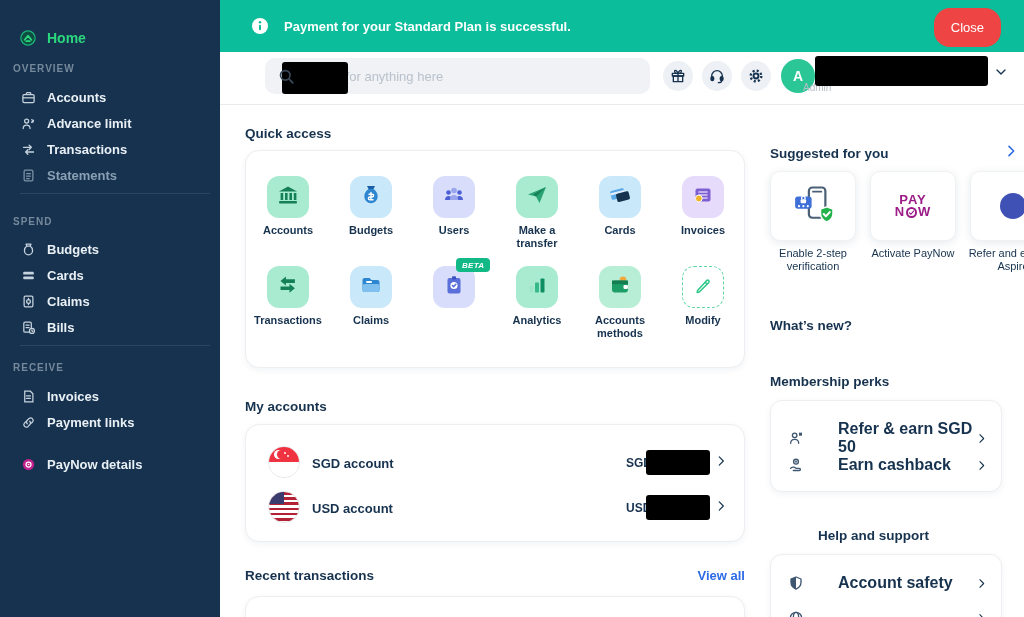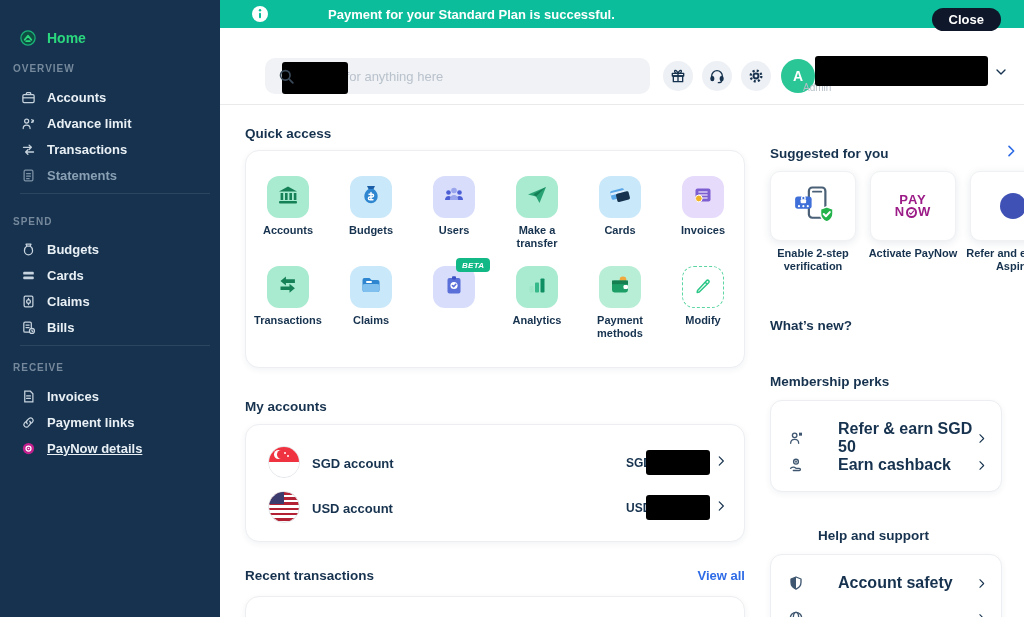--- a/index.html
+++ b/index.html
@@ -11,25 +11,25 @@
   .sidebar { position:absolute; left:0; top:0; width:220px; height:617px; background:#16324E; }
   .srow { position:absolute; left:20px; display:flex; align-items:center; gap:11px;
           color:#E9F0F5; font-size:13px; font-weight:700; cursor:pointer; }
   .srow .sic { width:16px; height:16px; display:inline-flex; align-items:center; justify-content:center; }
   .srow.muted { color:#8AA0B4; }
   .srow.home { color:#2BD87E; font-size:14px; }
   .side-sec { position:absolute; left:13px; color:#76899C; font-size:10px; font-weight:700; letter-spacing:1px; }
   .side-div { position:absolute; left:20px; width:190px; height:1px; background:rgba(255,255,255,0.10); }
 
   
-  .banner { position:absolute; left:220px; top:0; width:804px; height:28px; background:#0BBD9B;
-            display:flex; align-items:center;gap:44px; }
+  .banner { position:absolute; left:220px; top:0; width:804px; height:52px; background:#0BBD9B;
+            display:flex; align-items:center; }
   .banner-msg { color:#fff; font-size:13px; font-weight:700; margin-left:16px; }
-  .banner-close { position:absolute; right:23px; top:8px; background:#0f172a; color:#fff; border:none;
-                  font-family:inherit; font-size:13px; font-weight:700; padding:4px 17px; border-radius:16px; cursor:pointer; }
+  .banner-close { position:absolute; right:23px; top:8px; background:#ef4444; color:#fff; border:none;
+                  font-family:inherit; font-size:13px; font-weight:400; padding:12px 17px; border-radius:16px; cursor:pointer; }
 
   
   .header-div { position:absolute; left:220px; top:104px; width:804px; height:1px; background:#E8EAEC; }
   .search { position:absolute; left:265px; top:58px; width:385px; height:36px; background:#F0F2F5;
             border:none; border-radius:10px; padding-left:38px; font-family:inherit; font-size:13px; color:#16324E; }
   .search::placeholder { color:#B9C2CC; }
   .icon-btn { position:absolute; top:61px; width:30px; height:30px; border-radius:50%; background:#EDF0F4;
               border:none; display:flex; align-items:center; justify-content:center; cursor:pointer; }
   .avatar { position:absolute; left:781px; top:59px; width:34px; height:34px; border-radius:50%; background:#2BC695;
             color:#fff; font-size:14px; font-weight:700; display:flex; align-items:center; justify-content:center; cursor:pointer; }
@@ -56,21 +56,21 @@
   
   .flag { position:absolute; width:32px; height:32px; border-radius:50%; overflow:hidden; border:1px solid #E3E6E9; }
   .acct-label { position:absolute; font-size:13px; font-weight:700; color:#16324E; }
   .ccy { position:absolute; font-size:12px; font-weight:700; color:#16324E; }
   .chev { stroke:#16324E; stroke-width:2; fill:none; stroke-linecap:round; stroke-linejoin:round; }
   .link { color:#2E6BE6; font-size:13px; font-weight:700; cursor:pointer; }
 
   
   .sug-card { position:absolute; top:171px; width:86px; height:70px; background:#fff; border:1px solid #F0F1F3;
               border-radius:10px; box-shadow:0 2px 8px rgba(22,50,78,0.10); display:flex; align-items:center; justify-content:center; cursor:pointer; }
-  .sug-label { position:absolute; top:247px; text-align:center; font-size:11px; font-weight:700; color:#16324E; line-height:13px; }
+  .sug-label { position:absolute; top:247px; text-align:center; font-size:11px; font-weight:400; color:#16324E; line-height:13px; }
   .paynow { color:#9B1B87; font-weight:800; font-size:13px; line-height:12px; text-align:center; letter-spacing:1px; }
   .paynow-row { display:flex; align-items:center; justify-content:center; gap:1px; }
   .paynow-o { width:11px; height:11px; border:2.5px solid #9B1B87; border-radius:50%; display:inline-flex; align-items:center; justify-content:center; }
   .list-row { position:absolute; display:flex; align-items:center; cursor:pointer; }
   .list-row .lbl { font-size:16px; font-weight:700; color:#16324E;padding-left:20px; }
 </style>
 </head>
 <body>
 
 <div class="page">
@@ -182,21 +182,21 @@
     </div>
     <div class="srow" style="top:414px;">
       <span class="sic">
           <svg width="15" height="15" viewBox="0 0 24 24" fill="none" stroke="#C7D3DE" stroke-width="2" stroke-linecap="round">
             <path d="M10 14 a4 4 0 0 1 0 -5.6 l3 -3 a4 4 0 0 1 5.6 5.6 l-1.8 1.8"></path>
             <path d="M14 10 a4 4 0 0 1 0 5.6 l-3 3 a4 4 0 0 1 -5.6 -5.6 l1.8 -1.8"></path>
           </svg>
         </span>
       <span>Payment links</span>
     </div>
-    <div class="srow" style="top:440px;text-decoration:underline;">
+    <div class="srow" style="top:456px;">
       <span class="sic">
           <svg width="15" height="15" viewBox="0 0 24 24">
             <circle cx="12" cy="12" r="9" fill="#C2208E"></circle>
             <circle cx="12" cy="12" r="4" fill="none" stroke="#fff" stroke-width="2"></circle>
             <circle cx="12" cy="12" r="1.3" fill="#fff"></circle>
           </svg>
         </span>
       <span>PayNow details</span>
     </div>
   </aside>
@@ -385,21 +385,21 @@
   <div class="qa-item" style="left:582px;top:266px;">
     <div class="qa-tile tile-mint2">
         <span><svg width="24" height="24" viewBox="0 0 24 24">
             <circle cx="15" cy="6.8" r="3.4" fill="#F0A93C"></circle>
             <rect x="4" y="7.5" width="16" height="12" rx="2.4" fill="#1D9E66"></rect>
             <rect x="4" y="7.5" width="16" height="3.6" fill="#157F52"></rect>
             <rect x="15.5" y="12" width="4.5" height="4" rx="1.2" fill="#fff"></rect>
           </svg></span>
       </div>
   </div>
-  <div class="qa-label" style="left:582px;top:314px;">Payment methods</div>
+  <div class="qa-label" style="left:582px;top:314px;">Accounts methods</div>
 
   <div class="qa-item" style="left:665px;top:266px;">
     <div class="qa-tile tile-dash">
         <span><svg width="20" height="20" viewBox="0 0 24 24" fill="none" stroke="#2BC787" stroke-width="1.8" stroke-linejoin="round">
             <path d="M5.5 18.5 L5 21 l2.5 -0.5 L19 9 a1.8 1.8 0 0 0 -2.5 -2.5 z"></path>
             <path d="M14.5 8.5 l2.5 2.5"></path>
           </svg></span>
       </div>
   </div>
   <div class="qa-label" style="left:665px;top:314px;">Modify</div>

